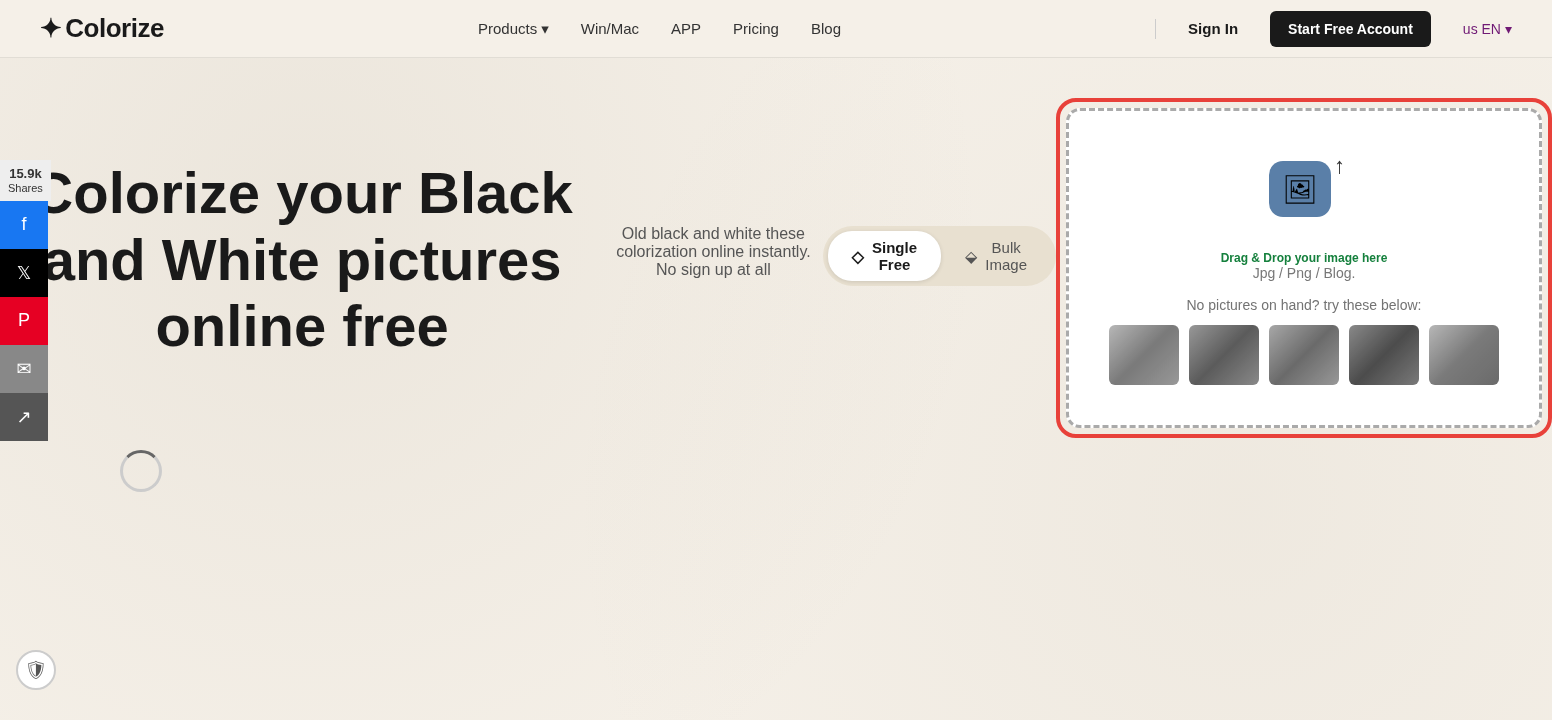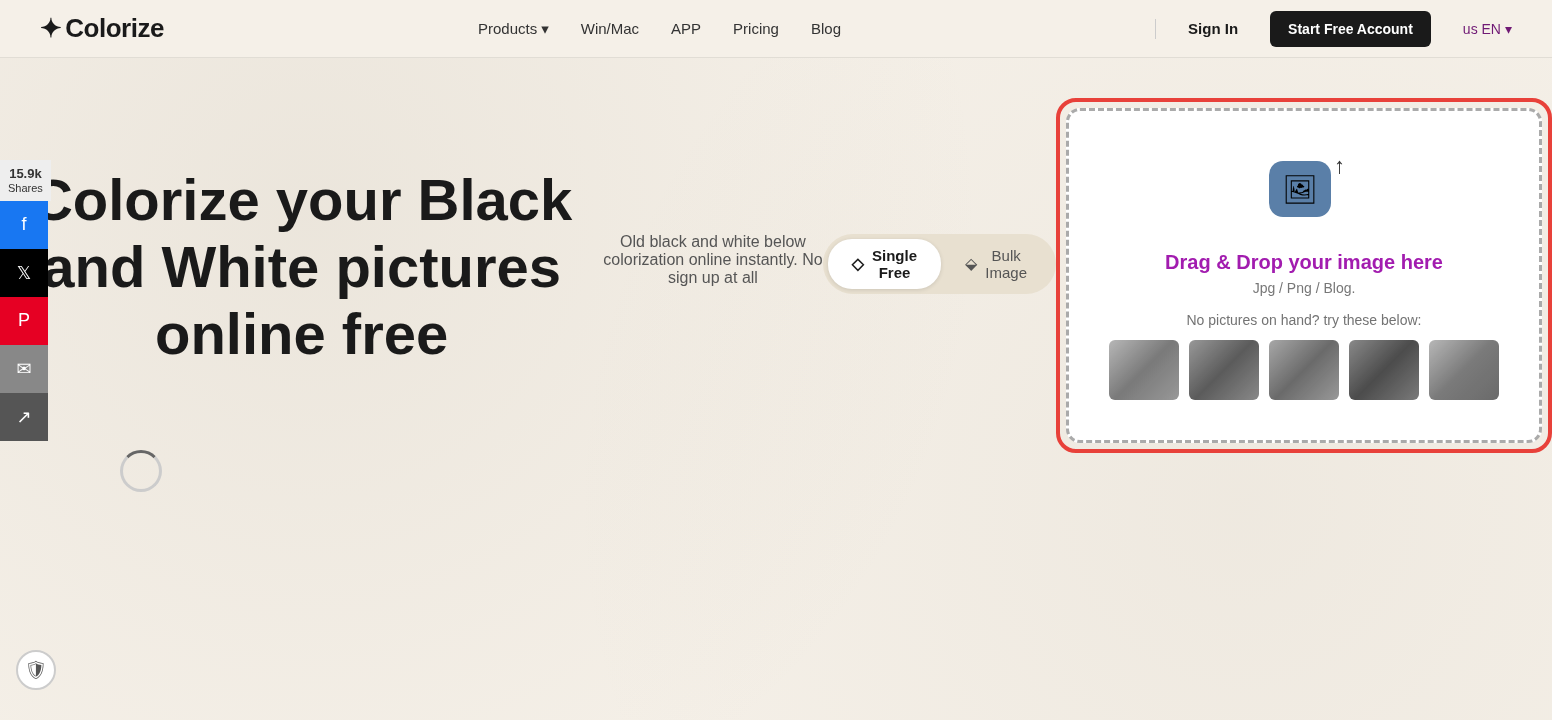--- a/index.html
+++ b/index.html
@@ -261,24 +261,24 @@
     }
     .upload-arrow {
       position: absolute;
       top: -8px;
       right: -6px;
       font-size: 22px;
       color: #333;
       font-weight: 900;
     }
     .drag-text {
-      font-size: 20px;
+      font-size: 12px;
       font-weight: 700;
-      color: #a21caf;
-      margin-bottom: 6px;
+      color: #15803d;
+      margin-bottom: 0;
     }
     .format-text {
       font-size: 14px;
       color: #777;
       margin-bottom: 16px;
     }
     .sample-text {
       font-size: 14px;
       color: #737373;
       margin-bottom: 12px;
@@ -384,21 +384,21 @@
 <div class="shield-icon">🛡</div>
 
 <div class="deco-shapes">
   <div class="deco-shape"></div>
   <div class="deco-shape"></div>
   <div class="deco-shape"></div>
 </div>
 
 <main class="main">
   <h1 class="hero-title">Colorize your Black and White pictures online free</h1>
-  <p class="hero-subtitle">Old black and white below colorization online instantly. No sign up at all</p>
+  <p class="hero-subtitle">Old black and white these colorization online instantly. No sign up at all</p>
 
   <div class="tabs">
     <button class="tab active">
       <span class="tab-icon">◇</span>
       <span>Single Free</span>
     </button>
     <button class="tab">
       <span class="tab-icon">⬙</span>
       <span>Bulk Image</span>
     </button>

